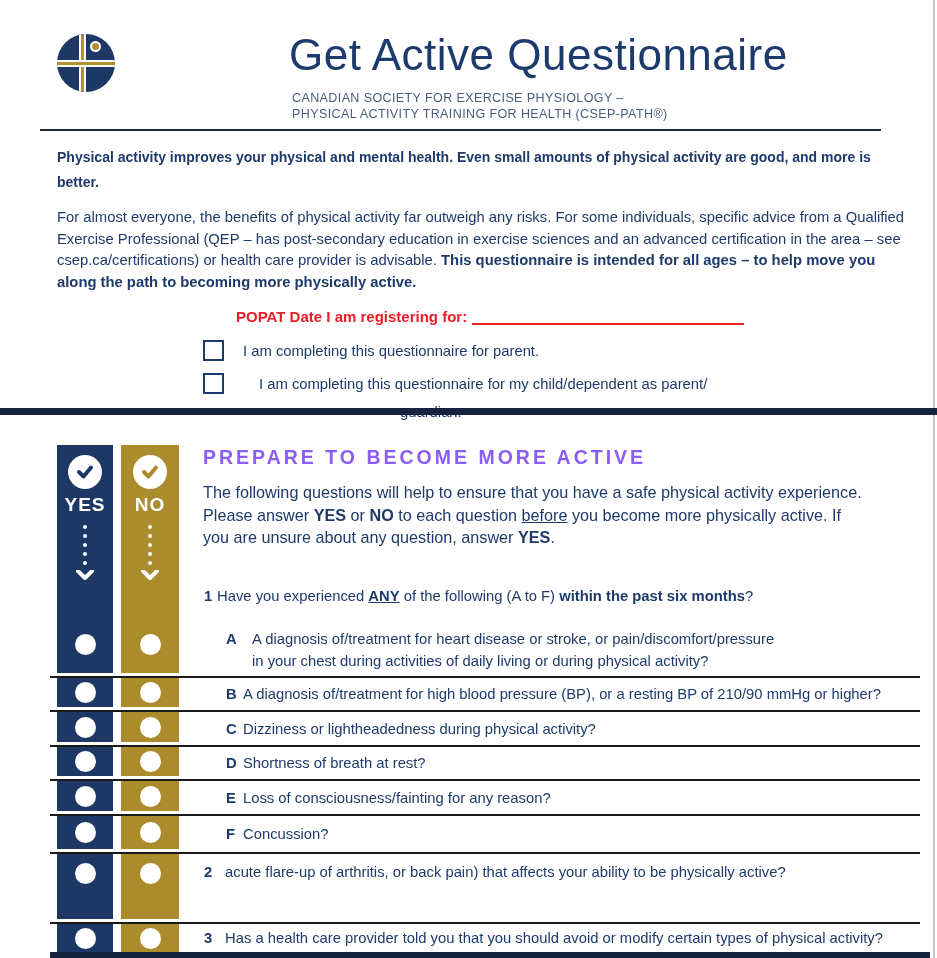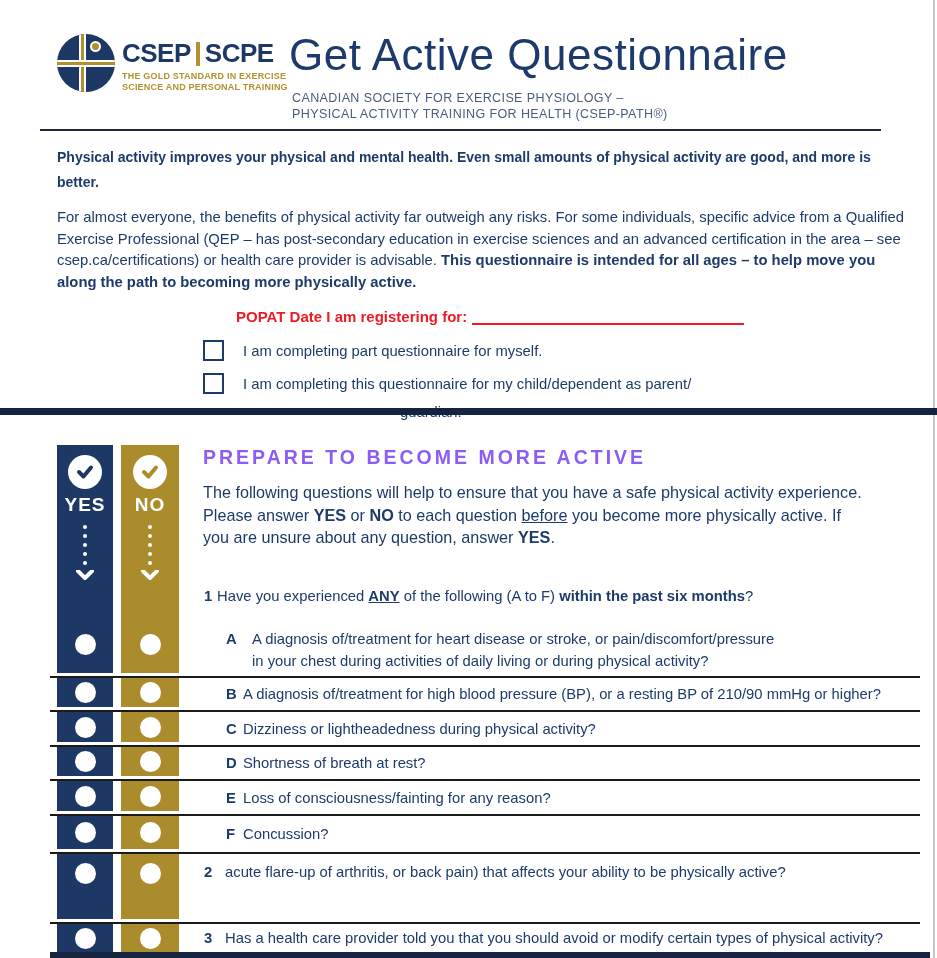--- a/index.html
+++ b/index.html
@@ -87,31 +87,20 @@
 <body>
 
 <div class="page">
 
   <div class="logo">
     <div class="logo-circle">
       <div class="logo-vbar"></div>
       <div class="logo-hbar"></div>
       <div class="logo-dot"></div>
     </div>
-    <div class="logo-textcol">
-      <div class="logo-acronym">
-        <span>CSEP</span>
-        <span class="logo-pipe"></span>
-        <span>SCPE</span>
-      </div>
-      <div class="logo-tagline">
-        <span class="lineblock" style="display:block">THE GOLD STANDARD IN EXERCISE</span>
-        <span style="display:block">SCIENCE AND PERSONAL TRAINING</span>
-      </div>
-    </div>
   </div>
 
   <div class="doc-title">Get Active Questionnaire</div>
   <div class="doc-subtitle">
     <span style="display:block">CANADIAN SOCIETY FOR EXERCISE PHYSIOLOGY –</span>
     <span style="display:block">PHYSICAL ACTIVITY TRAINING FOR HEALTH (CSEP-PATH®)</span>
   </div>
   <div class="header-rule"></div>
 
   <div class="lead">Physical activity improves your physical and mental health. Even small amounts of physical activity are good, and more is better.</div>
@@ -119,23 +108,23 @@
     <span>For almost everyone, the benefits of physical activity far outweigh any risks. For some individuals, specific advice from a Qualified Exercise Professional (QEP – has post-secondary education in exercise sciences and an advanced certification in the area – see csep.ca/certifications) or health care provider is advisable. </span><b>This questionnaire is intended for all ages – to help move you along the path to becoming more physically active.</b>
   </div>
 
   <div class="popat">
     <span>POPAT Date I am registering for:</span>
     <span class="popat-line"></span>
   </div>
 
   <div class="cbx-row" style="top:340px;">
     <div class="cbx"></div>
-    <div class="cbx-label">I am completing part questionnaire for myself.</div>
-  </div>
-  <div class="cbx-row" style="top:373px;">
+    <div class="cbx-label">I am completing this questionnaire for parent.</div>
+  </div>
+  <div class="cbx-row" style="top:373px;gap:16px;">
     <div class="cbx"></div>
     <div class="cbx-label">I am completing this questionnaire for my child/dependent as parent/</div>
   </div>
   <div class="guardian">guardian.</div>
   <div class="divider-bar"></div>
 
   <div class="qsection">
 
     <div class="qrow block1">
       <div class="band navy">

